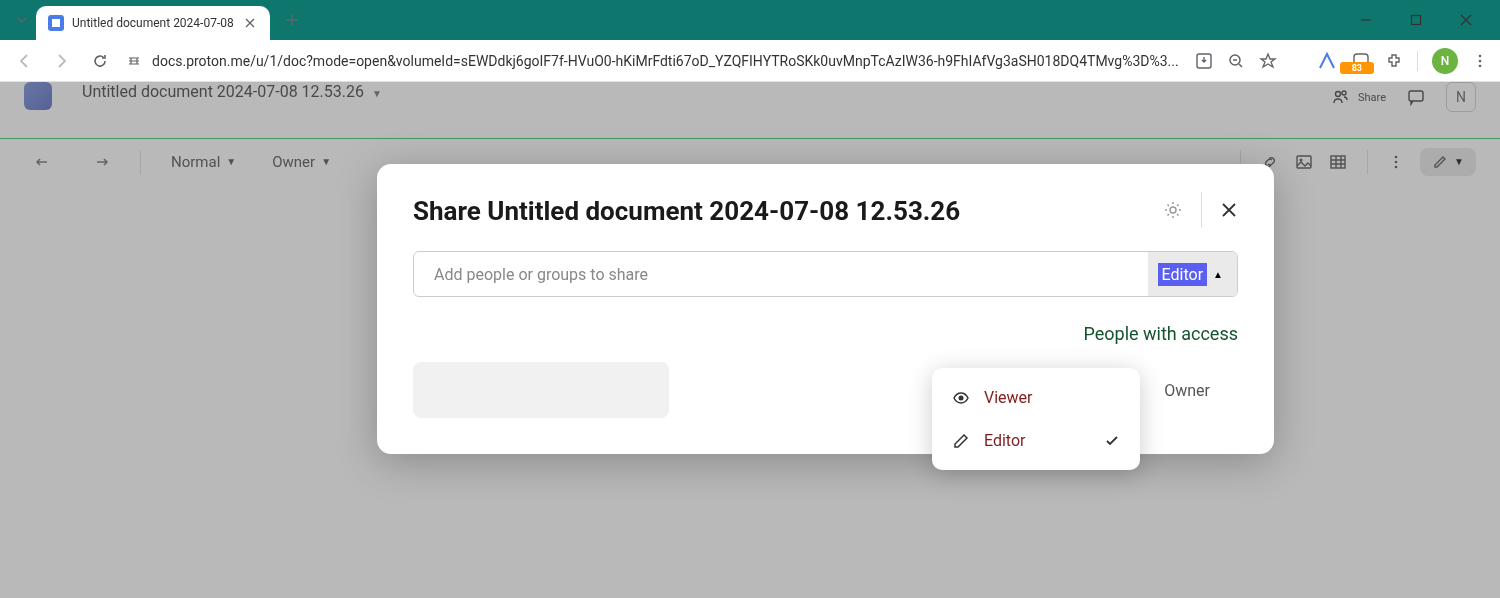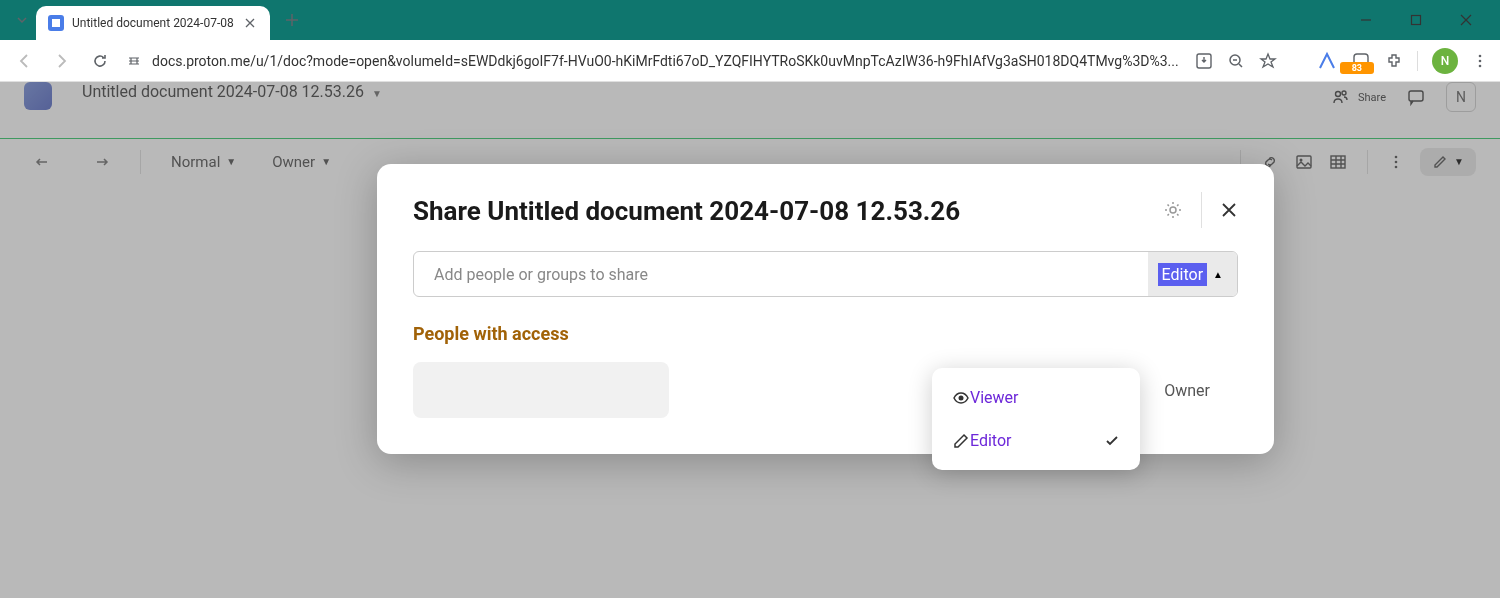--- a/index.html
+++ b/index.html
@@ -54,28 +54,28 @@
     .settings-icon { color: #999; padding: 8px 18px; border-right: 1px solid #e0e0e0; cursor: pointer; }
     .close-icon { color: #333; padding: 8px 0 8px 18px; cursor: pointer; }
     
     .share-input-row { margin-top: 20px; border: 1px solid #ccc; border-radius: 6px; display: flex; align-items: center; height: 46px; overflow: hidden; }
     .share-input { flex: 1; border: none; outline: none; padding: 0 20px; font-size: 16px; color: #333; }
     .share-input::placeholder { color: #888; }
     .role-selector { background: #eaeaea; height: 100%; display: flex; align-items: center; padding: 0 14px 0 10px; gap: 6px; cursor: pointer; }
     .role-label { background: #5b5fef; color: #fff; padding: 2px 4px; font-size: 16px; }
     .role-caret { font-size: 10px; }
     
-    .access-heading { margin-top: 26px; font-size: 18px; font-weight: 700; color: #a16207; }
+    .access-heading { margin-top: 26px; font-size: 18px; font-weight: 400; color: #14532d; text-align: right; }
     .person-row { margin-top: 18px; display: flex; align-items: center; }
     .person-placeholder { width: 256px; height: 56px; background: #f1f1f1; border-radius: 8px; }
     .owner-label { margin-left: auto; font-size: 16px; color: #555; padding-right: 28px; }
     
     
     .dropdown { position: absolute; top: 368px; left: 932px; width: 208px; background: #fff; border-radius: 10px; box-shadow: 0 4px 24px rgba(0,0,0,0.2); z-index: 20; padding: 8px 0; }
-    .dropdown-item { display: flex; align-items: center; gap: 0; padding: 12px 20px; font-size: 16px; color: #6d28d9; cursor: pointer; }
+    .dropdown-item { display: flex; align-items: center; gap: 14px; padding: 12px 20px; font-size: 16px; color: #7f1d1d; cursor: pointer; }
     .dropdown-check { margin-left: auto; }
     
     svg { display: block; }
   </style>
 </head>
 <body>
 
 <div class="browser-tab-bar">
   <div class="tab-dropdown">
     <svg width="12" height="12" viewBox="0 0 12 12">

